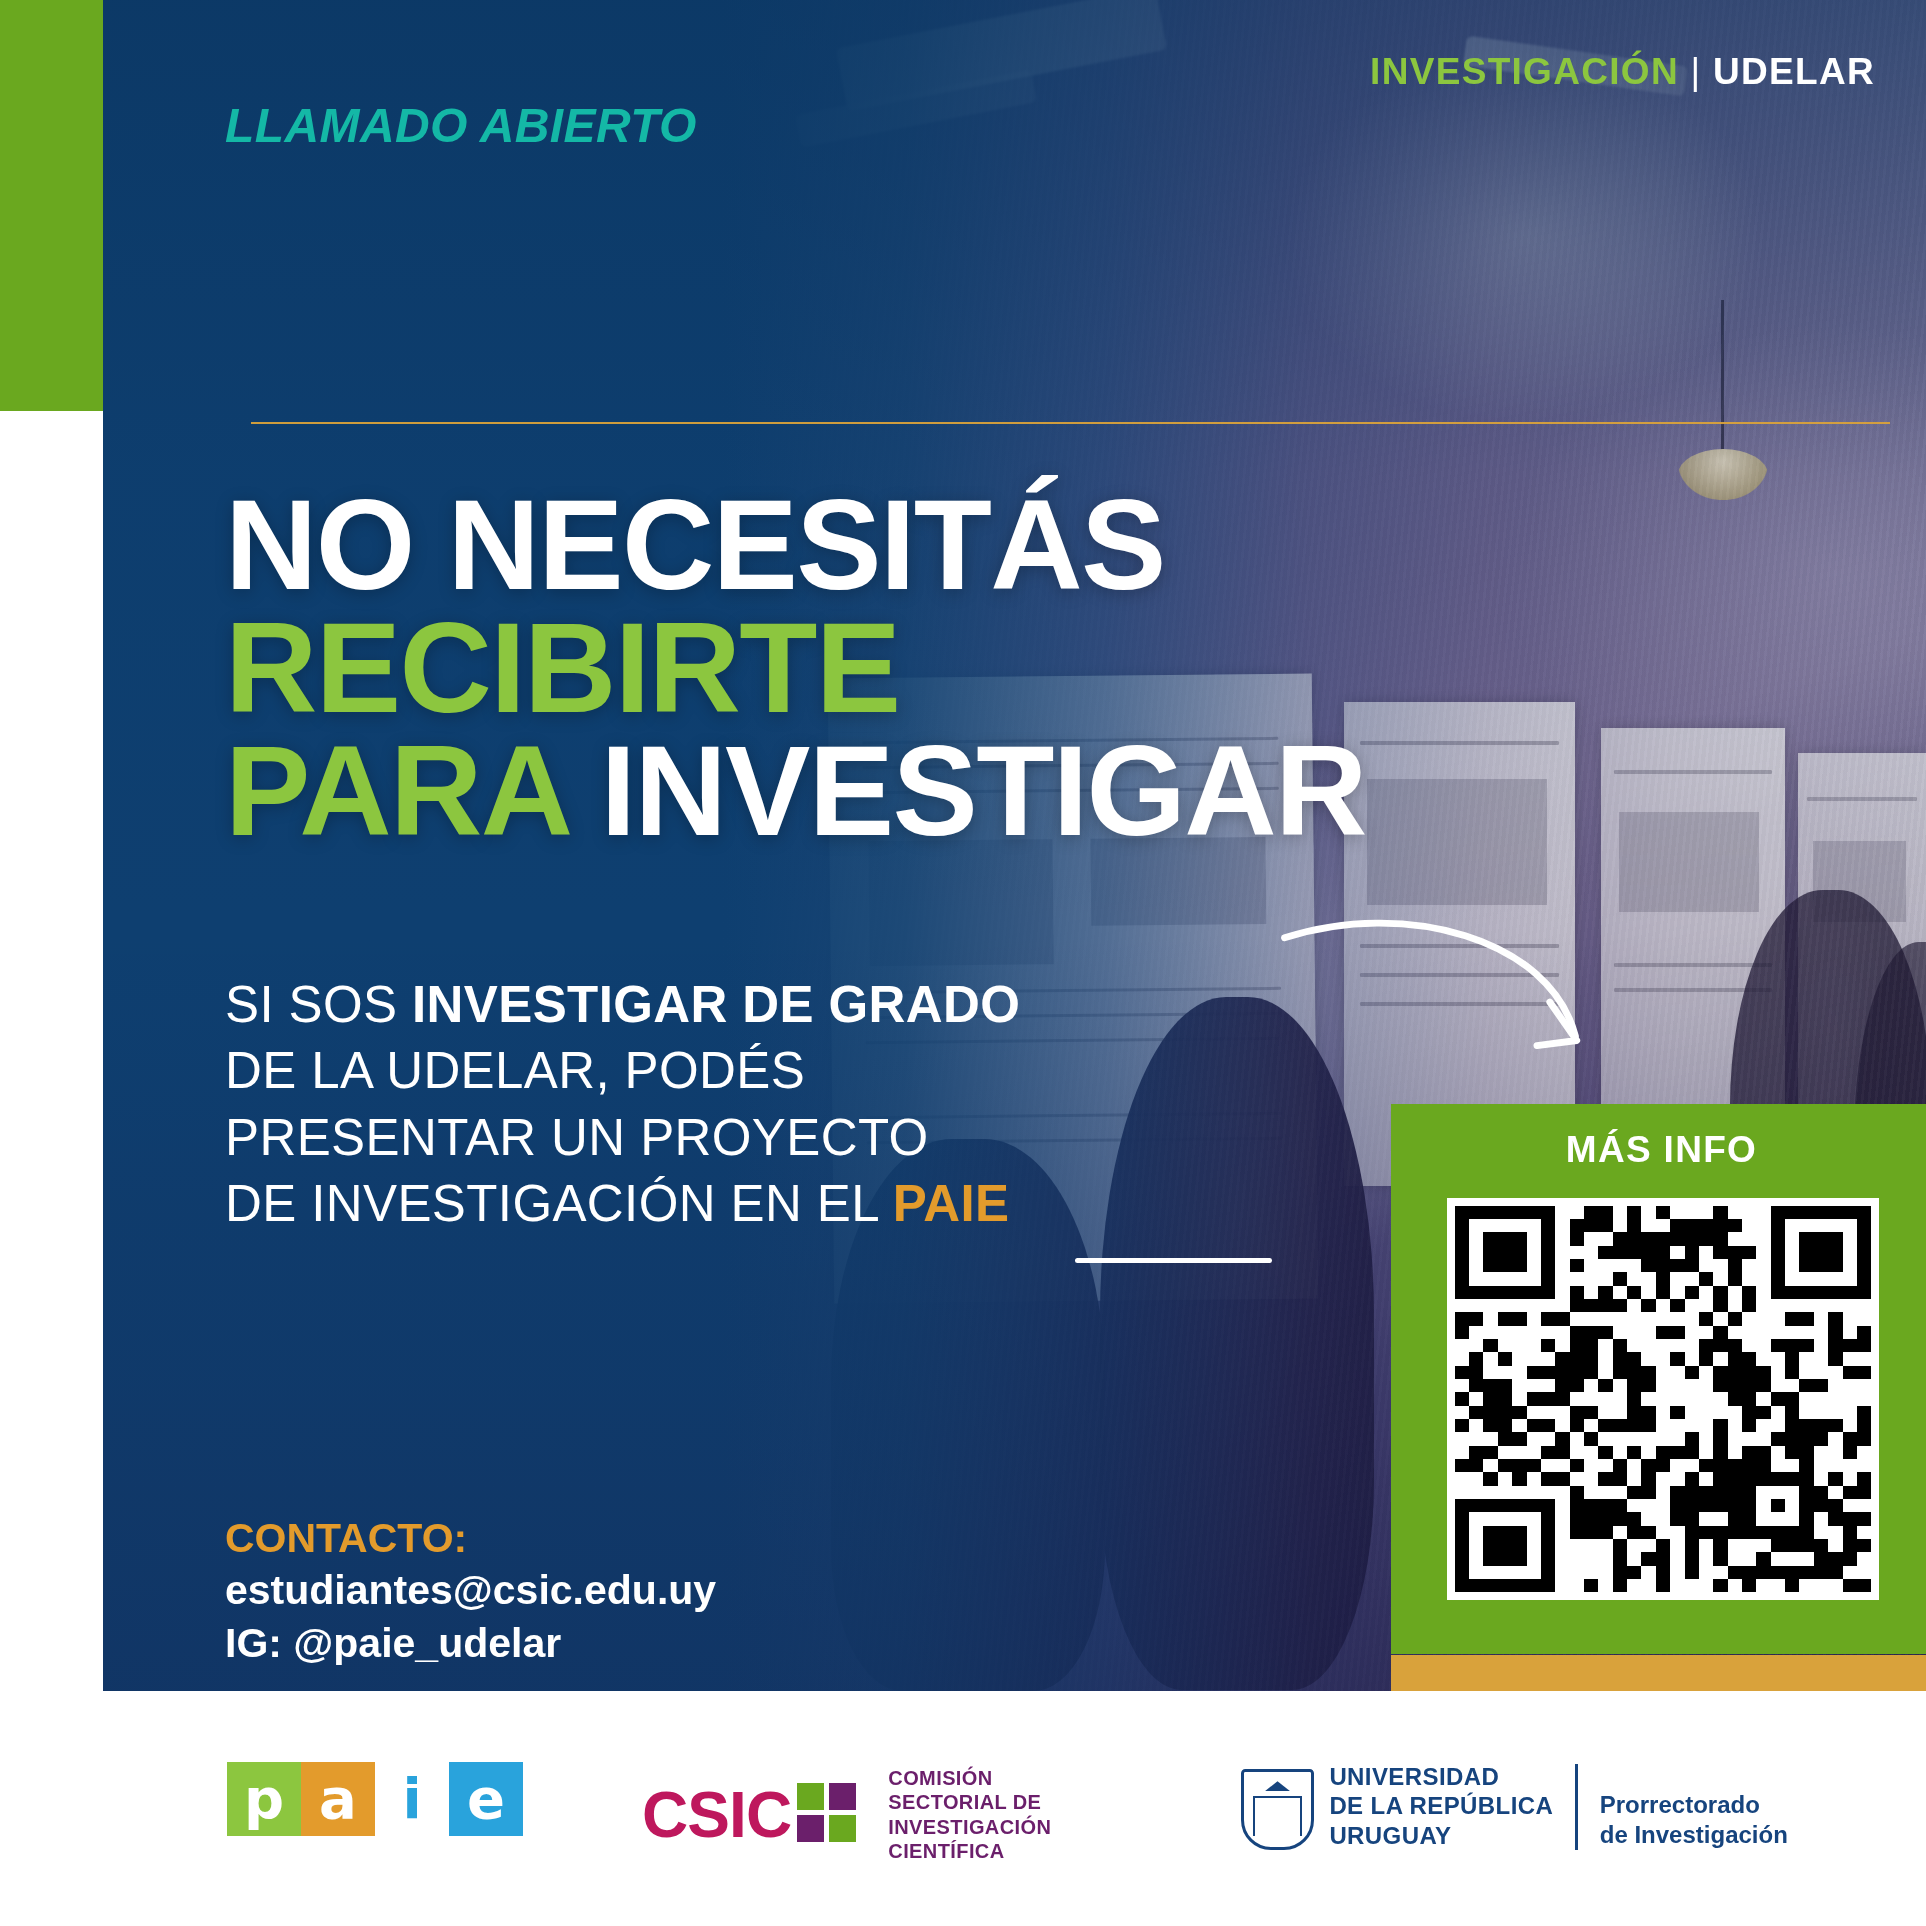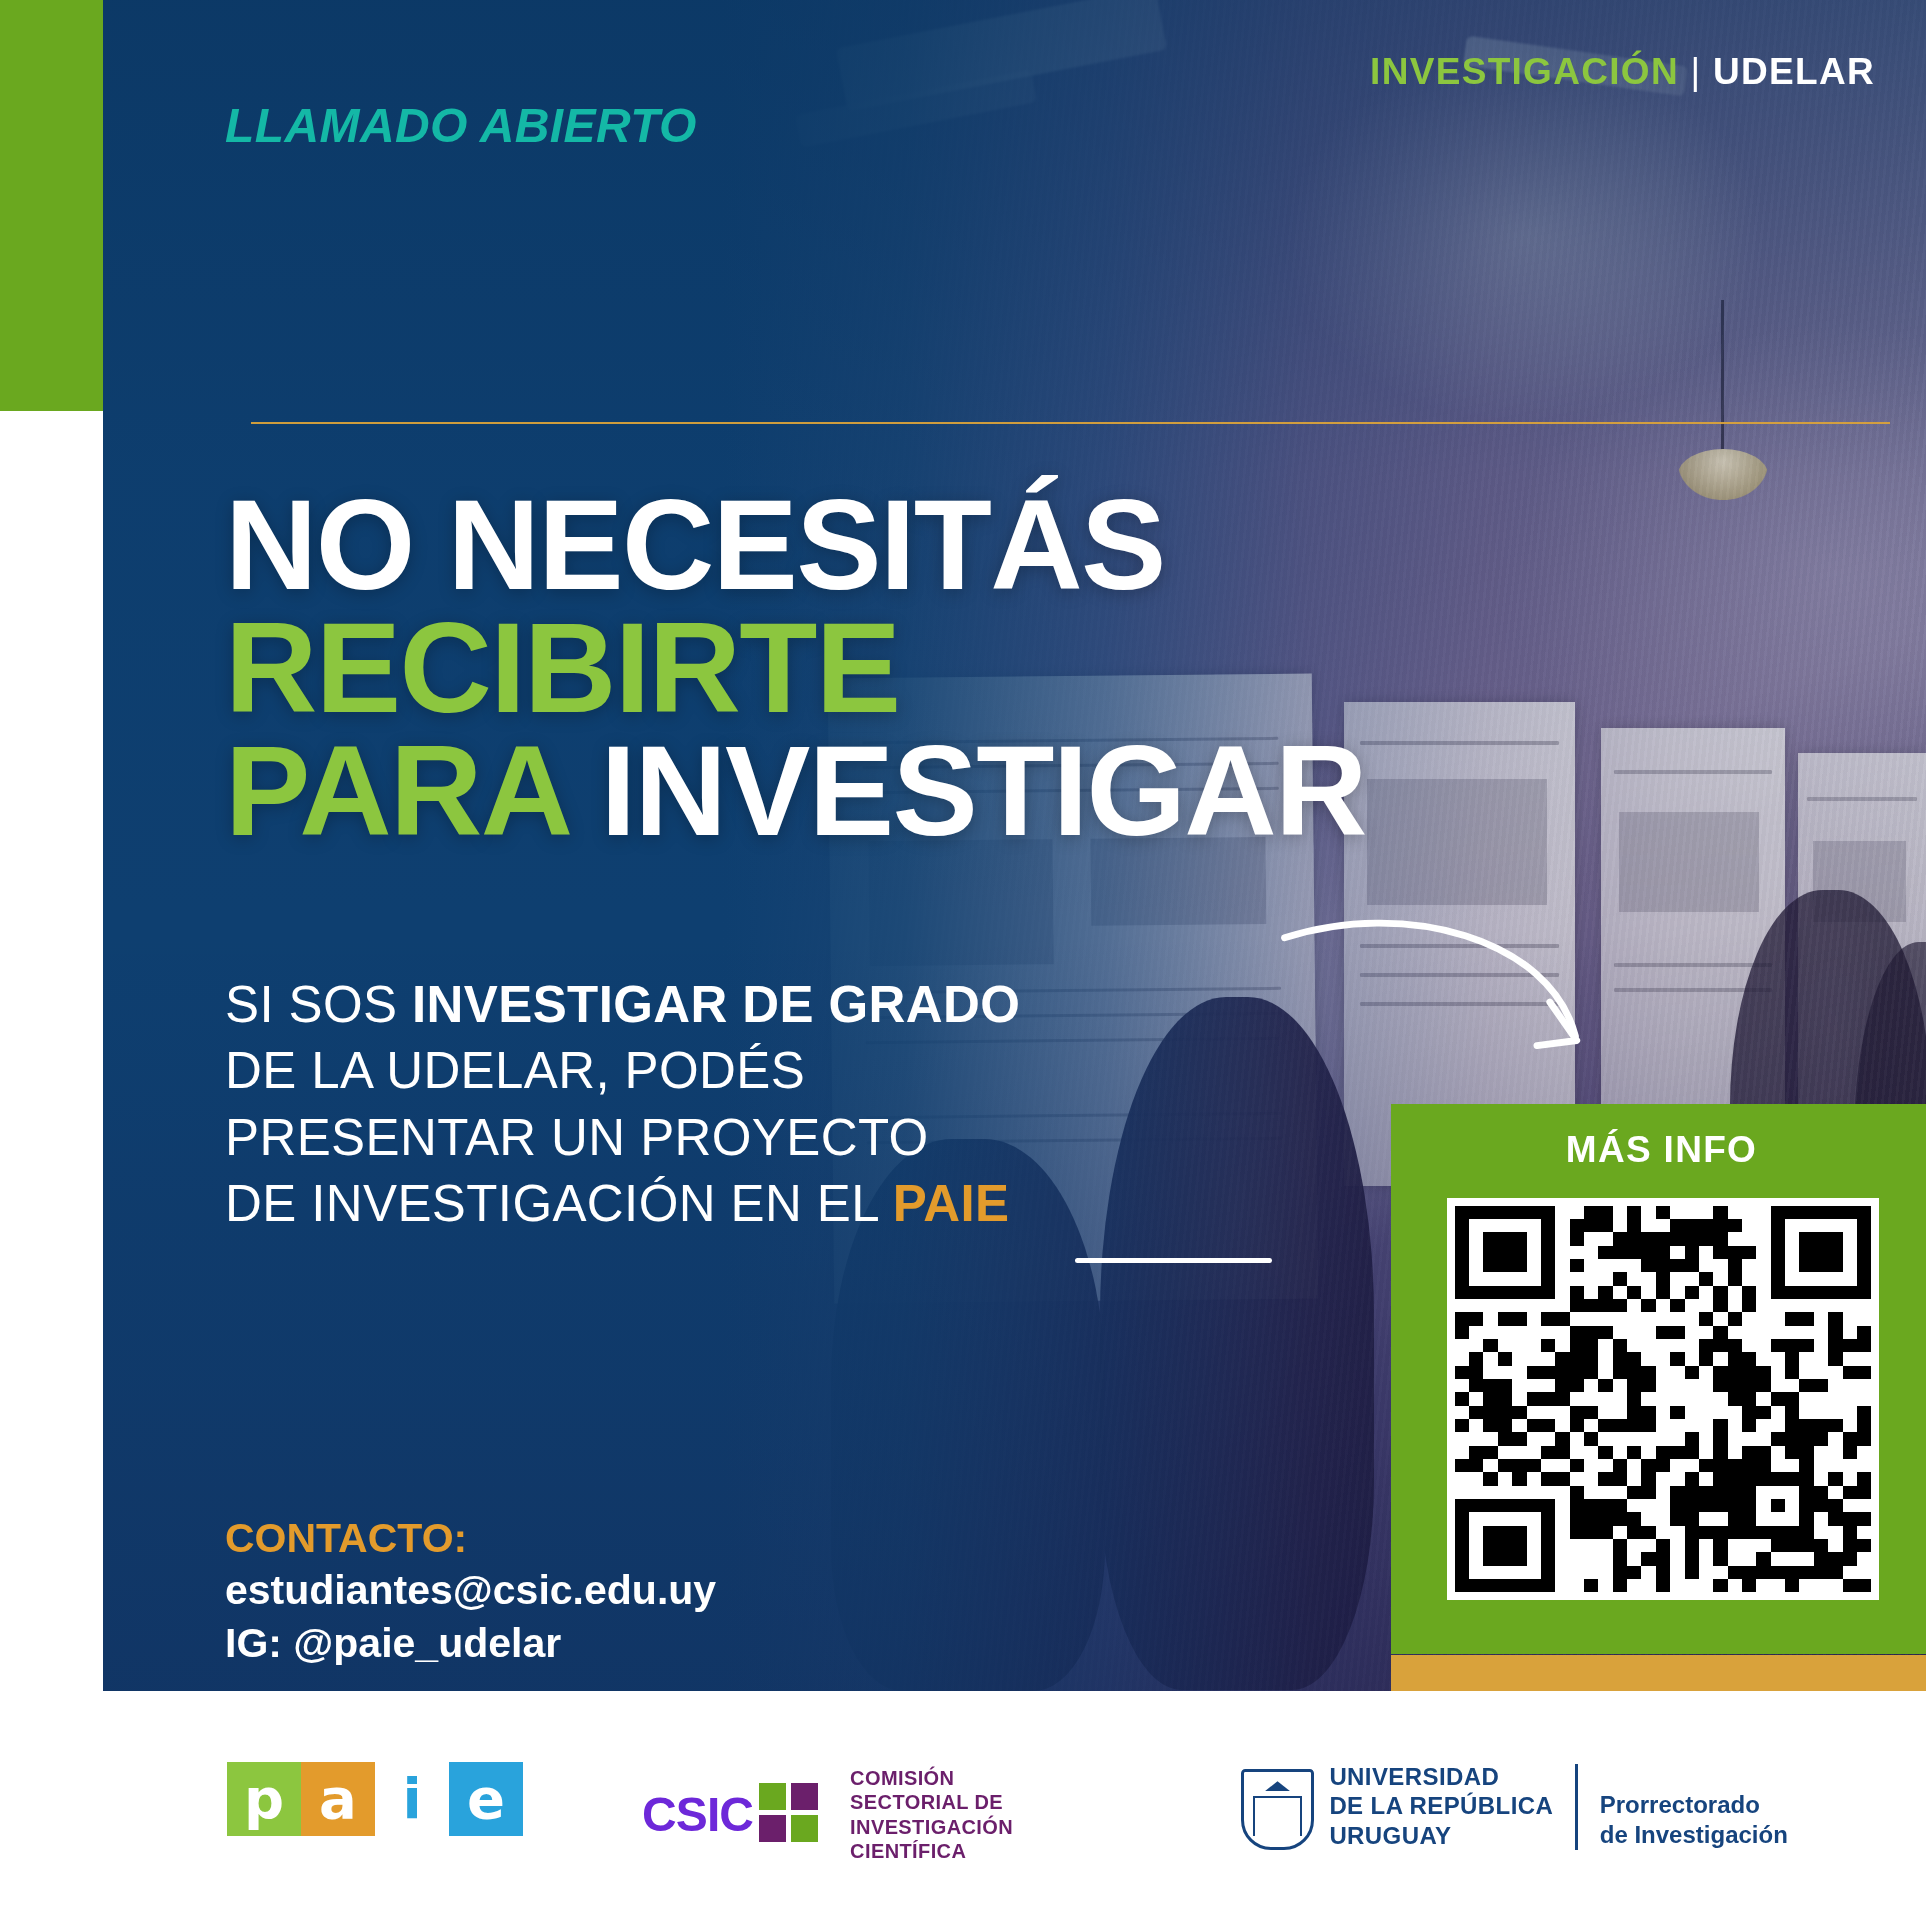--- a/index.html
+++ b/index.html
@@ -316,23 +316,23 @@
 
   
   .csic {
     position: absolute;
     left: 642px;
     top: 75px;
     display: flex;
     align-items: center;
   }
   .csic-word {
-    font-size: 48px;
+    font-size: 64px;
     font-weight: 800;
-    color: #6d28d9;
+    color: #be185d;
     letter-spacing: -0.9px;
     line-height: 1;
   }
   .csic-squares {
     position: relative;
     width: 64px;
     height: 64px;
     margin-left: 6px;
   }
   .csic-squares i {

